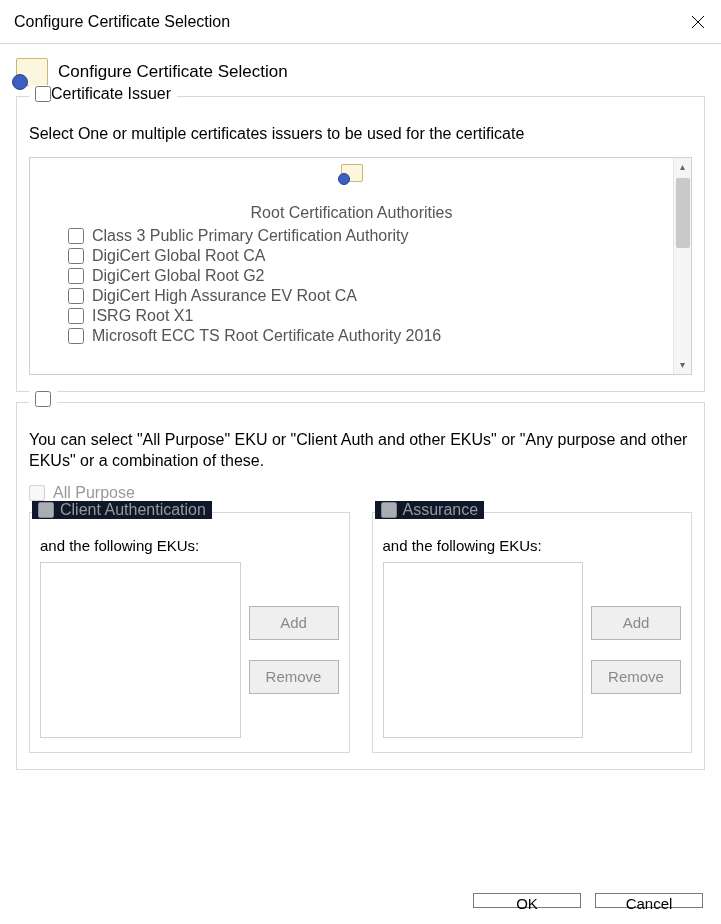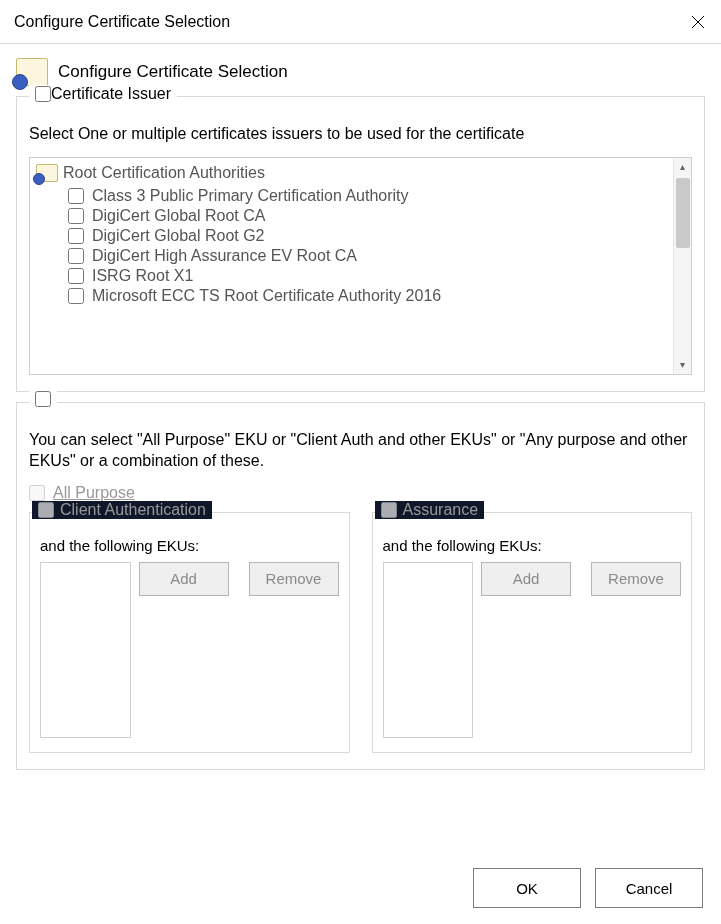--- a/index.html
+++ b/index.html
@@ -95,24 +95,25 @@
     position:relative;
     display:flex;
     background:#fff;
   }
   .tree {
     flex:1;
     overflow:hidden;
     padding:4px 4px;
   }
   .tree-root {
-    display:flex; align-items:center; gap:5px;
+    display:flex; align-items:center; gap:22px;
     color:#555;
     font-size:16px;
     padding:2px 2px;
+    flex-direction:column;
   }
   .tree-children { margin-left: 34px; margin-top:2px; }
   .tree-item {
     display:flex; align-items:center; gap:8px;
     color:#555; font-size:16px;
     padding:1px 0;
   }
   .tree-item input[type=checkbox]{
     width:16px;height:16px;margin:0;
     accent-color:#555;
@@ -126,21 +127,20 @@
   }
   .sb .arrow { height:18px; width:100%; display:flex;align-items:center;justify-content:center; color:#666; font-size:10px;}
   .sb .thumb { width:14px; height:70px; background:#c9c9c9; border-radius:2px; margin-top:2px;}
   .sb .spacer{ flex:1; }
 
   
   .allpurpose-row {
     display:flex; align-items:center; gap:8px;
     color:#999; margin:6px 0 10px 0;
     font-size:16px;
-    text-decoration:underline;
   }
   .allpurpose-row input{ width:16px;height:16px;margin:0; }
 
   .subpanels { display:flex; gap:22px; }
   .subpanel {
     flex:1;
     position:relative;
     border:1px solid #d9d9d9;
     padding:22px 10px 14px 10px;
   }
@@ -151,38 +151,38 @@
     color:#999; font-size:16px;
   }
   .subpanel .desc { margin:2px 0 8px 0; font-size:15px; }
   .subpanel-body { display:flex; gap:8px; }
   .listbox {
     flex:1;
     height:176px;
     border:1px solid #d0d0d0;
     background:#fff;
   }
-  .btncol { display:flex; justify-content:center; gap:20px; }
+  .btncol { display:flex; flex-direction:column; justify-content:center; gap:20px; }
   button.gp {
     width:90px; height:34px;
     border:1px solid #b5b5b5;
     background:#efefef;
     color:#8a8a8a;
     font-size:15px;
     cursor:default;
   }
 
   
   .footer {
     position:absolute;
     bottom:16px; right:18px;
     display:flex; gap:14px;
   }
   .footer button {
-    width:108px; height:40px;
+    width:108px; height:15px;
     border:1px solid #7a7a7a;
     background:#fff;
     font-size:15px;
   }
 </style>
 </head>
 <body>
 
 <div class="titlebar">
   <div class="title">Configure Certificate Selection</div>

